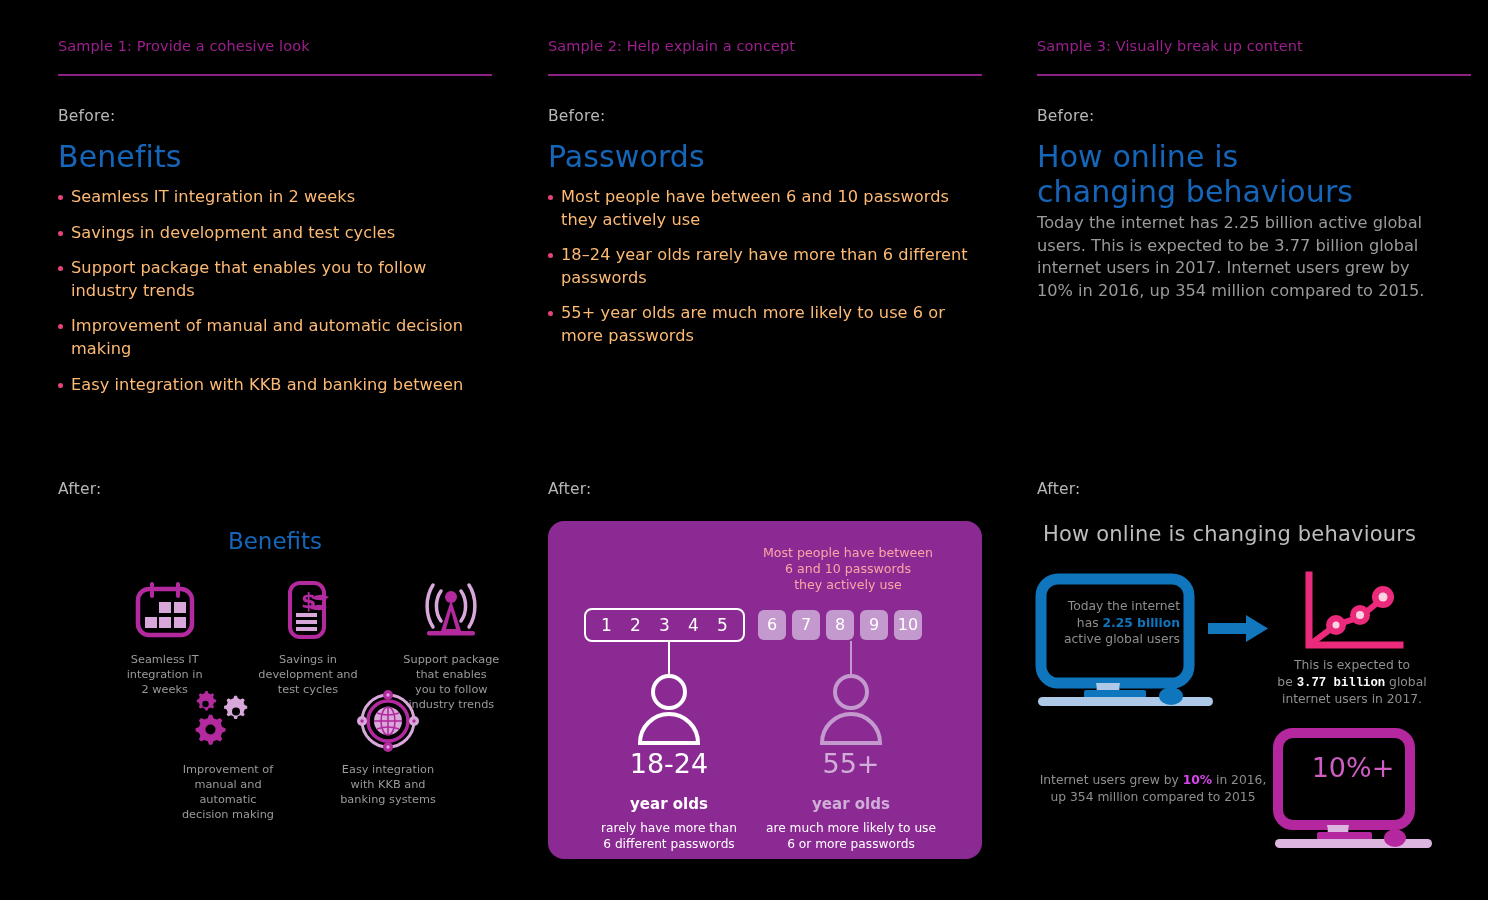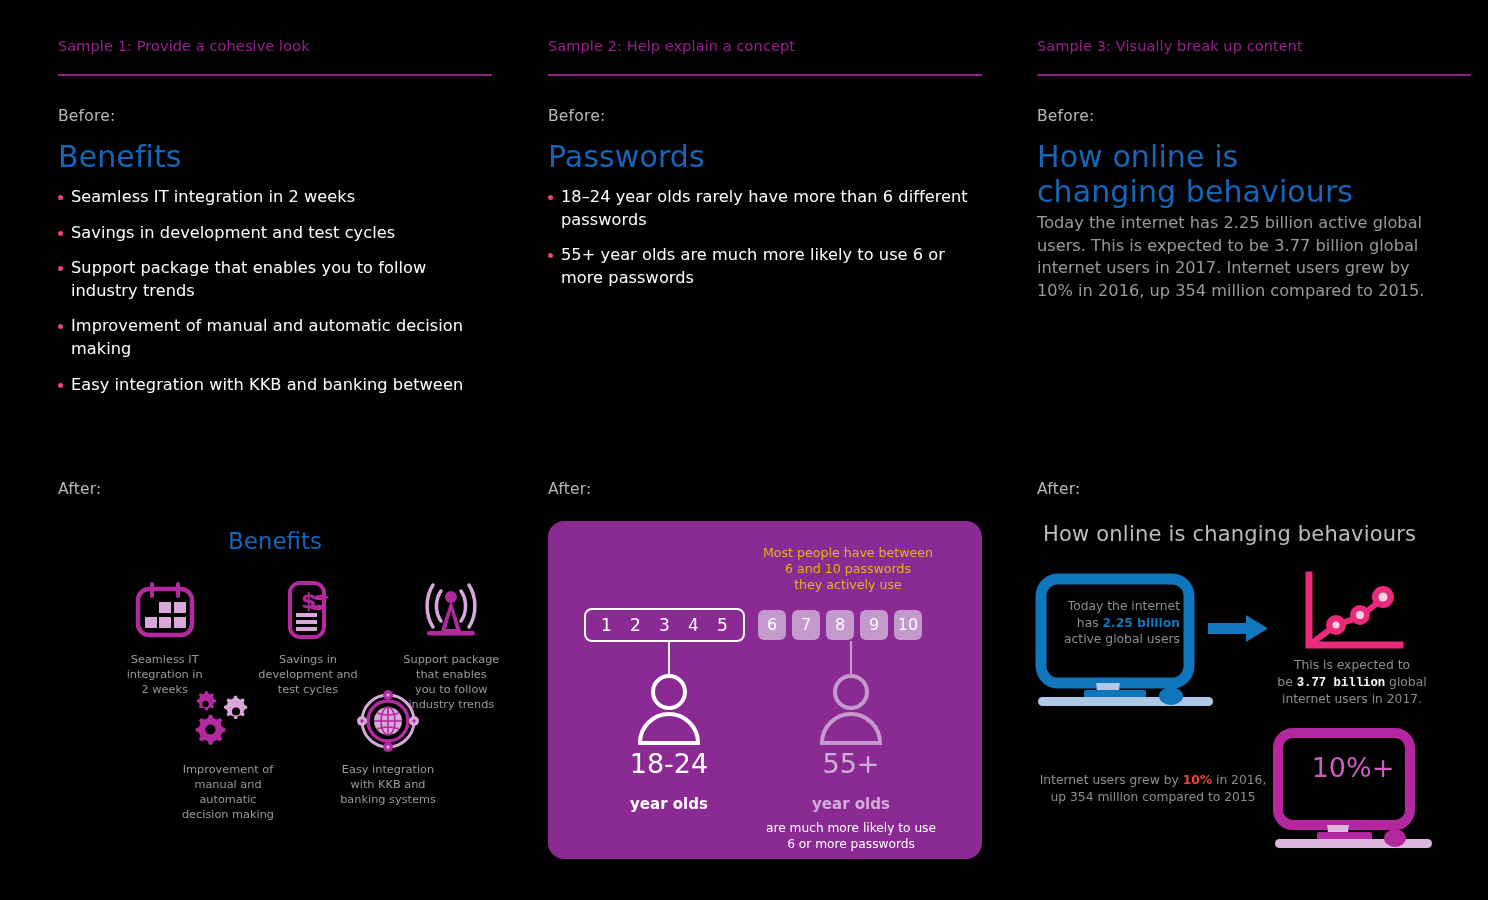--- a/index.html
+++ b/index.html
@@ -34,21 +34,21 @@
 
   .big-head {
     position: absolute; left: 0; top: 139px;
     font-size: 30px; color: #1565b8; line-height: 1.18; font-weight: 400;
     letter-spacing: .1px;
   }
 
   .bullets { position: absolute; left: 0; top: 186px; width: 420px; }
   .bullet {
     position: relative; padding-left: 13px;
-    font-size: 16.2px; line-height: 22.6px; color: #ffffff;
+    font-size: 16.2px; line-height: 22.6px; color: #fdba74;
     margin-bottom: 13px; letter-spacing: .05px;
   }
   .bullet::before {
     content: ""; position: absolute; left: 0; top: 9px;
     width: 5px; height: 5px; border-radius: 50%; background: #e8437f;
   }
   .para {
     position: absolute; left: 0; top: 212px; width: 400px;
     font-size: 16.2px; line-height: 22.6px; color: #9a9a9a;
   }
@@ -70,21 +70,21 @@
     color: #9a9a9a;
   }
 
   
   .purple-card {
     position: absolute; left: 0; top: 521px; width: 434px; height: 338px;
     background: #8c2a94; border-radius: 16px;
   }
   .card-note {
     position: absolute; right: 24px; top: 24px; width: 220px; text-align: center;
-    font-size: 12.6px; line-height: 16px; color: #eab308;
+    font-size: 12.6px; line-height: 16px; color: #fca5a5;
   }
   .num-row { position: absolute; left: 36px; top: 87px; display: flex; align-items: center; }
   .num-group-outline {
     display: flex; border: 2px solid #ffffff; border-radius: 8px;
     padding: 3px 6px;
   }
   .num-group-outline .n {
     width: 29px; text-align: center; color: #ffffff; font-size: 17px; line-height: 24px;
   }
   .num-loose { display: flex; margin-left: 13px; gap: 6px; }
@@ -114,21 +114,21 @@
   .monitor-text b { color: #0f76bd; }
   .chart-cap {
     position: absolute; left: 1272px; top: 657px; width: 160px; text-align: center;
     font-size: 12.3px; line-height: 16.5px; color: #8e8e8e;
   }
   .chart-cap b { color: #ffffff; font-family: Liberation Mono, monospace; }
   .grow-cap {
     position: absolute; left: 1038px; top: 772px; width: 230px; text-align: center;
     font-size: 12.3px; line-height: 16.5px; color: #8e8e8e;
   }
-  .grow-cap b { color: #ef4444; }
+  .grow-cap b { color: #d946ef; }
   .pct-screen-text {
     position: absolute; left: 1293px; top: 752px; width: 120px; text-align: center;
     font-size: 27px; color: #cf5ec2;
   }
   svg { display: block; overflow: visible; }
 </style>
 </head>
 <body>
 
 <div class="page">
@@ -248,20 +248,21 @@
     </div>
   </div>
 
   <div class="col" id="col2">
     <div class="sample-title">Sample 2: Help explain a concept</div>
     <div class="rule"></div>
     <div class="beforelbl">Before:</div>
     <div class="big-head">Passwords</div>
 
     <div class="bullets">
+      <div class="bullet">Most people have between 6 and 10 passwords they actively use</div>
       <div class="bullet">18–24 year olds rarely have more than 6 different passwords</div>
       <div class="bullet">55+ year olds are much more likely to use 6 or more passwords</div>
     </div>
 
     <div class="afterlbl">After:</div>
 
     <div class="purple-card">
       <div class="card-note">Most people have between<br>6 and 10 passwords<br>they actively use</div>
 
       <div class="num-row">
@@ -293,20 +294,21 @@
       <div class="person" style="left:270px; top:152px;">
         <svg width="66" height="70" viewBox="0 0 66 70">
           <circle cx="33" cy="19" r="16" fill="none" stroke="#c49ace" stroke-width="4"></circle>
           <path d="M4 70 a29 29 0 0 1 58 0 z" fill="none" stroke="#c49ace" stroke-width="4"></path>
         </svg>
       </div>
 
       <div class="stat-block" style="left:21px; top:228px;">
         <div class="stat-num bright">18-24</div>
         <div class="stat-sub bright">year olds</div>
+        <div class="stat-desc bright">rarely have more than<br>6 different passwords</div>
       </div>
       <div class="stat-block" style="left:203px; top:228px;">
         <div class="stat-num dimtxt">55+</div>
         <div class="stat-sub dimtxt">year olds</div>
         <div class="stat-desc bright">are much more likely to use<br>6 or more passwords</div>
       </div>
     </div>
   </div>
 
   <div class="col" id="col3">

